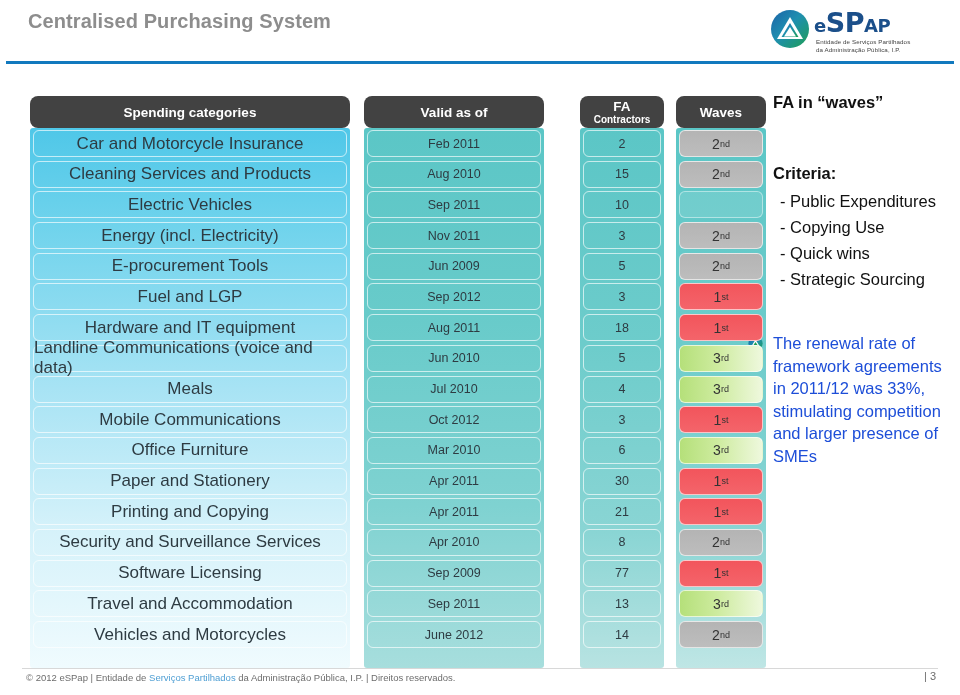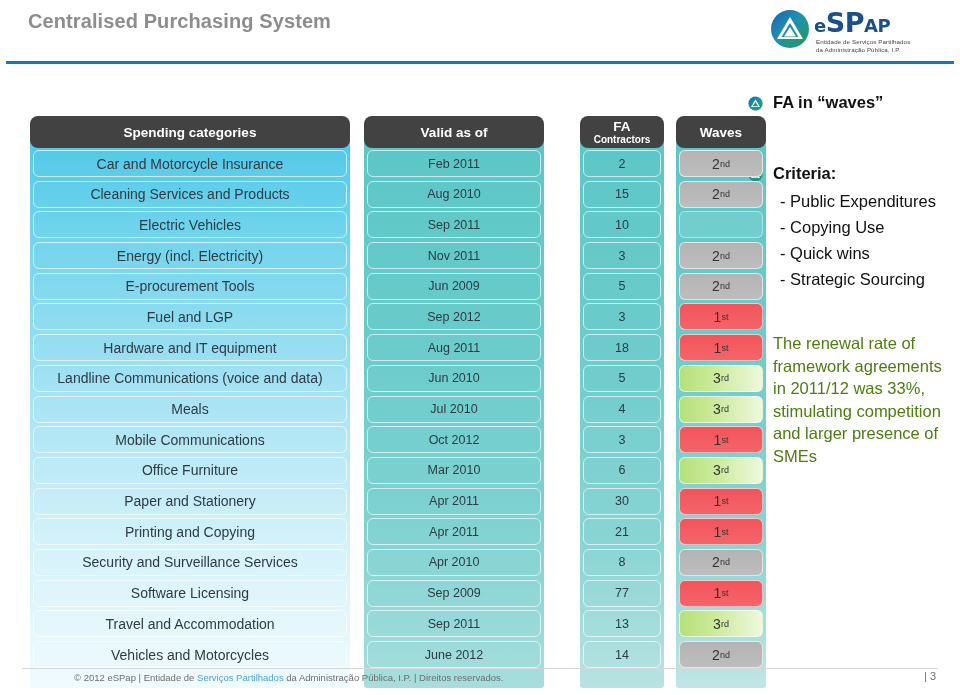--- a/index.html
+++ b/index.html
@@ -48,39 +48,38 @@
   .col-bg {
     position:absolute; left:0; top:32px; width:100%; bottom:0;
     border-radius:3px;
   }
   .col-head {
     position:relative; height:32px; width:100%;
     background:#424242; border-radius:8px;
     color:#ffffff; font-weight:bold;
     display:flex; flex-direction:column; align-items:center; justify-content:center;
     z-index:2;
-    margin-top:20px;
   }
   .col-head .big { font-size:13.5px; line-height:15px; }
   .col-head .small { font-size:10px; line-height:11px; font-weight:bold; }
 
   .cells { position:relative; z-index:2; padding:2px 3px 3px 3px; }
   .cell {
     height:27px; margin-bottom:3.7px;
     border-radius:6px;
     display:flex; align-items:center; justify-content:center;
     font-size:12.5px; color:#2e3b42;
     border:1px solid rgba(255,255,255,0.65);
   }
   .cell:last-child { margin-bottom:17px; }
 
   
   #col-cat { left:0px; width:320px; }
   #col-cat .col-bg { background:linear-gradient(to bottom,#4fc7e8 0%,#6fd3ec 18%,#a7e3f4 48%,#d6f2fa 75%,#f0fbfe 100%); }
-  #col-cat .cell { font-size:14px; }
+  #col-cat .cell { font-size:17px; }
 
   
   #col-valid { left:334px; width:180px; }
   #col-valid .col-bg { background:linear-gradient(to bottom,#5bc6c6 0%,#68cbca 35%,#7fd2d1 70%,#a7dedd 100%); }
 
   
   #col-fa { left:550px; width:84px; }
   #col-fa .col-bg { background:linear-gradient(to bottom,#5bc6c6 0%,#6dcccb 40%,#8ad5d4 75%,#b8e3e2 100%); }
 
   
@@ -101,34 +100,34 @@
     flex:0 0 auto; width:15px; height:15px; margin-top:4px; margin-right:10px;
   }
   .bullet-text {
     font-size:16.5px; font-weight:bold; color:#111; line-height:21px;
   }
   .sub-list { margin-top:6px; margin-left:32px; }
   .sub-item {
     font-size:16.5px; color:#111; line-height:22px;
     padding-left:14px; text-indent:-14px; margin-bottom:4px;
   }
-  .para { font-size:16.5px; color:#4d7c0f; line-height:22.5px; font-weight:normal; }
+  .para { font-size:16.5px; color:#1d4ed8; line-height:22.5px; font-weight:normal; }
 
   #blk-fa { margin-top:0px; }
   #blk-criteria { margin-top:50px; }
   #blk-renewal { margin-top:42px; }
 
   
   #footer-rule {
     position:absolute; left:22px; top:668px; width:916px; height:1px;
     background:#d8d8d8;
   }
   #footer-text {
     position:absolute; left:26px; top:672px;
-    font-size:9.5px; color:#6d6d6d; line-height:12px;margin-left:48px;
+    font-size:9.5px; color:#6d6d6d; line-height:12px;
   }
   #footer-text .lnk { color:#4f9fd4; }
   #footer-page {
     position:absolute; right:24px; top:670px;
     font-size:11px; color:#6d6d6d;
   }
 </style>
 </head>
 <body>
 

